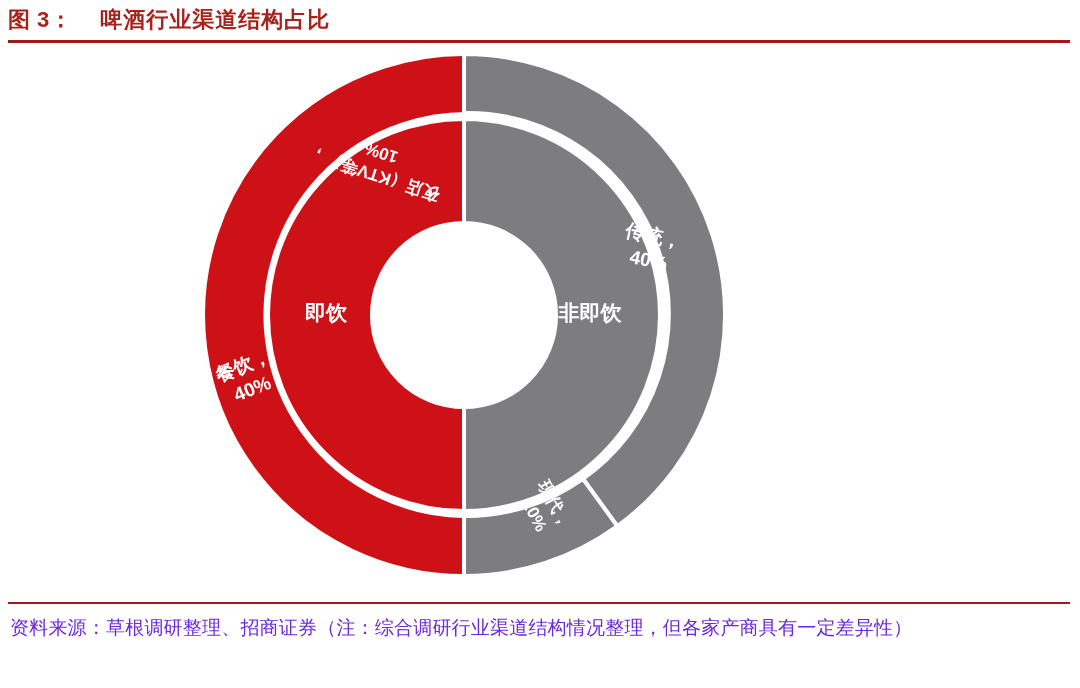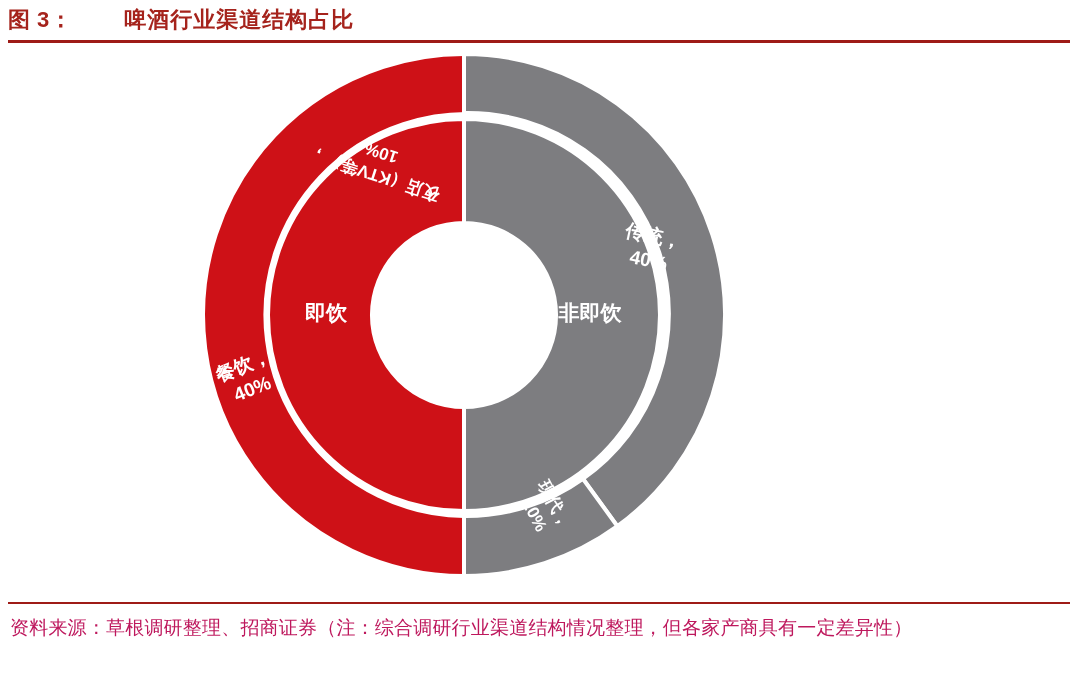--- a/index.html
+++ b/index.html
@@ -22,21 +22,20 @@
 
   
   .title-row {
     position: absolute;
     left: 8px;
     top: 6px;
     width: 1060px;
     height: 34px;
     display: flex;
     align-items: flex-start;
-    gap: 24px;
   }
   .fig-label {
     font-size: 22px;
     font-weight: bold;
     color: #A5231C;
     letter-spacing: 0.5px;
     white-space: nowrap;
     line-height: 28px;
   }
   .fig-title {
@@ -98,21 +97,21 @@
     width: 1062px;
     height: 2px;
     background: #9E1B17;
   }
   .source {
     position: absolute;
     left: 10px;
     top: 612px;
     width: 1045px;
     font-size: 19px;
-    color: #be185d;
+    color: #6d28d9;
     line-height: 31px;
     letter-spacing: 0.2px;
   }
 </style>
 </head>
 <body>
 
 <div class="page">
 
   <div class="title-row">

